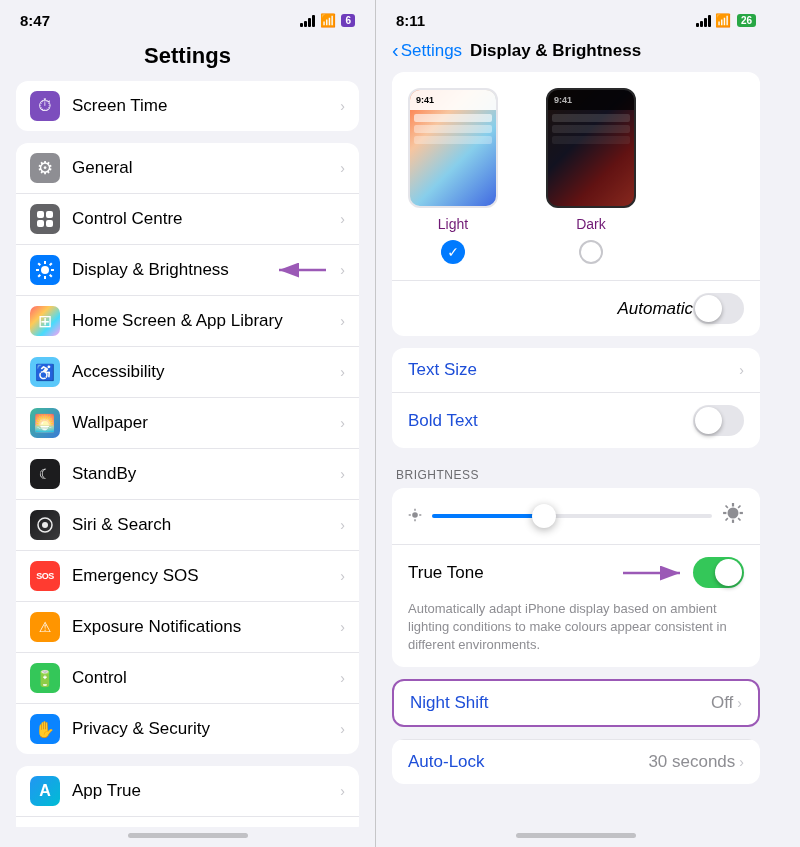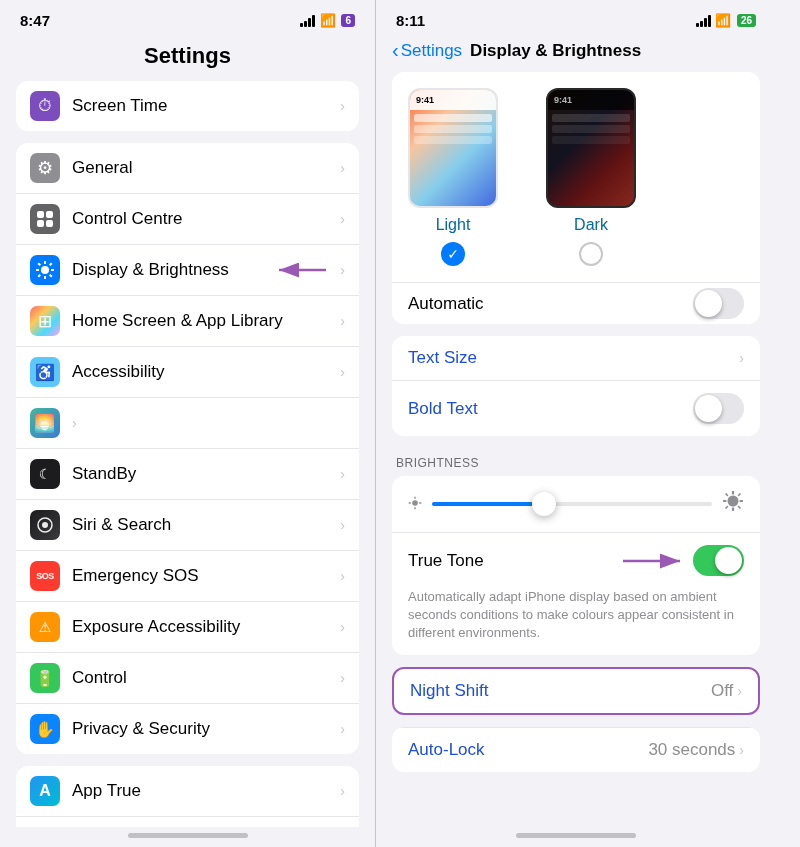--- a/index.html
+++ b/index.html
@@ -234,22 +234,22 @@
       font-weight: 600;
       color: #000;
       gap: 4px;
     }
     .dark-theme .phone-top-bar {
       background: rgba(0,0,0,0.5);
       color: white;
     }
 
     .theme-label {
-      font-size: 16px;
-      color: #0369a1;
+      font-size: 14px;
+      color: #701a75;
     }
 
     .theme-check {
       width: 24px;
       height: 24px;
       border-radius: 50%;
       display: flex;
       align-items: center;
       justify-content: center;
     }
@@ -260,23 +260,24 @@
     }
     .theme-check.unselected {
       border: 2px solid #c7c7cc;
       background: white;
     }
 
     
     .toggle-row {
       display: flex;
       align-items: center;
-      justify-content: space-between;
-      padding: 5px 16px;
+      justify-content: flex-end;
+      padding: 12px 16px;
       border-top: 0.5px solid #e5e5ea;
+      font-style: italic;
     }
 
     .toggle-label {
       font-size: 17px;
       color: #000;
     }
 
     .ios-toggle {
       width: 51px;
       height: 31px;
@@ -524,20 +525,21 @@
       </div>
 
       <div class="settings-item">
         <div class="item-icon icon-teal" style="background:#5ac8fa; font-size:16px;">♿</div>
         <span class="item-label">Accessibility</span>
         <span class="item-chevron">›</span>
       </div>
 
       <div class="settings-item">
         <div class="item-icon" style="background: linear-gradient(135deg, #43b89c, #3a7bd5);">🌅</div>
+        <span class="item-label">Wallpaper</span>
         <span class="item-chevron">›</span>
       </div>
 
       <div class="settings-item">
         <div class="item-icon" style="background:#1c1c1e; font-size:14px;">☾</div>
         <span class="item-label">StandBy</span>
         <span class="item-chevron">›</span>
       </div>
 
       <div class="settings-item">
@@ -552,21 +554,21 @@
       </div>
 
       <div class="settings-item">
         <div class="item-icon icon-red" style="font-size:9px; font-weight:700; letter-spacing:-0.5px;">SOS</div>
         <span class="item-label">Emergency SOS</span>
         <span class="item-chevron">›</span>
       </div>
 
       <div class="settings-item">
         <div class="item-icon" style="background: #ff9500; font-size:14px;">⚠</div>
-        <span class="item-label">Exposure Accessibility</span>
+        <span class="item-label">Exposure Notifications</span>
         <span class="item-chevron">›</span>
       </div>
 
       <div class="settings-item">
         <div class="item-icon icon-green" style="font-size:16px;">🔋</div>
         <span class="item-label">Control</span>
         <span class="item-chevron">›</span>
       </div>
 
       <div class="settings-item">
@@ -715,21 +717,21 @@
           <defs>
             <marker id="arrowhead2" markerWidth="8" markerHeight="6" refX="8" refY="3" orient="auto">
               <polygon points="0 0, 8 3, 0 6" fill="#9b59b6"></polygon>
             </marker>
           </defs>
           <line x1="5" y1="12" x2="62" y2="12" stroke="#9b59b6" stroke-width="2.5" marker-end="url(#arrowhead2)"></line>
         </svg>
         <div class="ios-toggle on"></div>
       </div>
 
-      <div class="true-tone-description">Automatically adapt iPhone display based on ambient seconds conditions to make colours appear consistent in different environments.</div>
+      <div class="true-tone-description">Automatically adapt iPhone display based on ambient lighting conditions to make colours appear consistent in different environments.</div>
     </div>
 
     <div class="night-shift-card">
       <div class="list-row" style="border-bottom:none;">
         <span class="list-row-label">Night Shift</span>
         <div class="list-row-right">
           <span class="list-row-value">Off</span>
           <span class="item-chevron">›</span>
         </div>
       </div>

